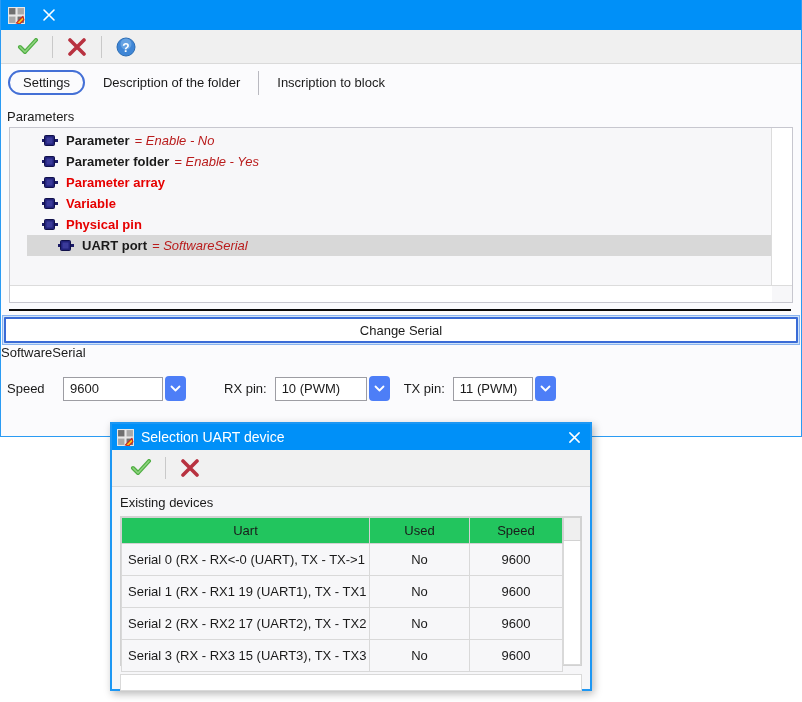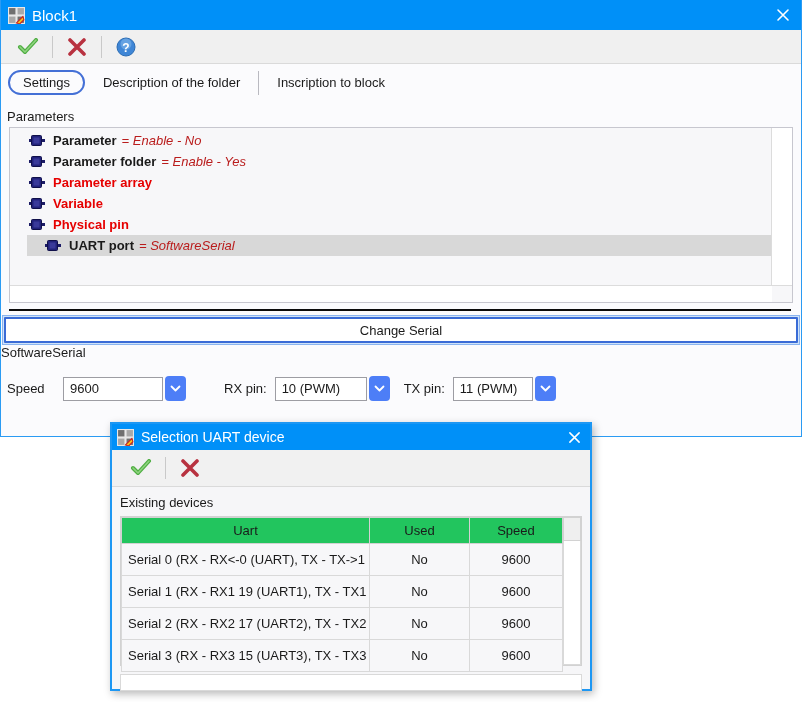--- a/index.html
+++ b/index.html
@@ -18,21 +18,21 @@
   .tb-sep{width:1px;height:22px;background:#c9c9c9;margin:0 11px;}
 
   .tabs{height:37px;display:flex;align-items:center;padding-left:7px;background:#fbfbfd;}
   .tab{padding:4px 12px;white-space:nowrap;cursor:pointer;}
   .tab.selected{border:2px solid #4470d6;border-radius:13px;padding:3px 13px;margin-right:6px;}
   .tab-sep{width:1px;height:24px;background:#b9b9c0;margin:0 6px;}
 
   .params-label{margin:8px 0 3px 6px;}
   .param-list{position:relative;margin:0 8px;height:176px;border:1px solid #c7c7cf;background:#f7f7f9;box-sizing:border-box;}
   .param-rows{position:absolute;left:1px;right:21px;top:2px;}
-  .param-row{height:21px;display:flex;align-items:center;padding-left:18px;cursor:pointer;}
+  .param-row{height:21px;display:flex;align-items:center;padding-left:31px;cursor:pointer;}
   .param-row[data-state="selected"]{background:#d8d8d8;margin-left:16px;}
   .chip-ico{width:16px;height:11px;margin-right:8px;flex:0 0 auto;}
   .param-label{font-weight:bold;color:#1a1a1a;white-space:pre;}
   .param-label[data-color="red"]{color:#e60000;}
   .param-value{color:#b91c1c;font-style:italic;margin-left:5px;white-space:pre;}
   .vscroll{position:absolute;top:0;right:0;bottom:16px;width:20px;background:#fff;border-left:1px solid #dcdcdc;border-bottom:1px solid #dcdcdc;cursor:pointer;}
   .hscroll{position:absolute;left:0;right:20px;bottom:0;height:16px;background:#fff;border-top:1px solid #dcdcdc;cursor:pointer;}
 
   .divider-line{height:2px;background:#0b0b0b;margin:6px 10px 0 8px;}
   .change-btn-outer{margin:4px 1px 0 1px;border:1px solid #8ab4f0;background:#cfe3f8;padding:1px;cursor:pointer;}
@@ -74,21 +74,20 @@
 
     <div class="titlebar">
       <svg class="app-ico" viewBox="0 0 16 16">
         <rect x="0" y="0" width="16" height="16" fill="#e8e8e8"></rect>
         <rect x="1" y="1" width="6" height="6" fill="#707070"></rect>
         <rect x="9" y="1" width="6" height="6" fill="#a8a8a8"></rect>
         <rect x="1" y="9" width="6" height="6" fill="#a8a8a8"></rect>
         <rect x="9" y="9" width="6" height="6" fill="#707070"></rect>
         <path d="M8 15 L14 9 L15 12 L11 16 Z" fill="#f5c518" stroke="#cc2222" stroke-width="1"></path>
       </svg>
-      <span class="title">Block1</span>
       <span class="close-btn">
         <svg width="14" height="14" viewBox="0 0 14 14">
           <path d="M2 2 L12 12 M12 2 L2 12" stroke="#ffffff" stroke-width="1.6" stroke-linecap="round"></path>
         </svg>
       </span>
     </div>
 
     <div class="toolbar">
       <span class="tb-btn">
         <svg width="22" height="18" viewBox="0 0 22 18">

